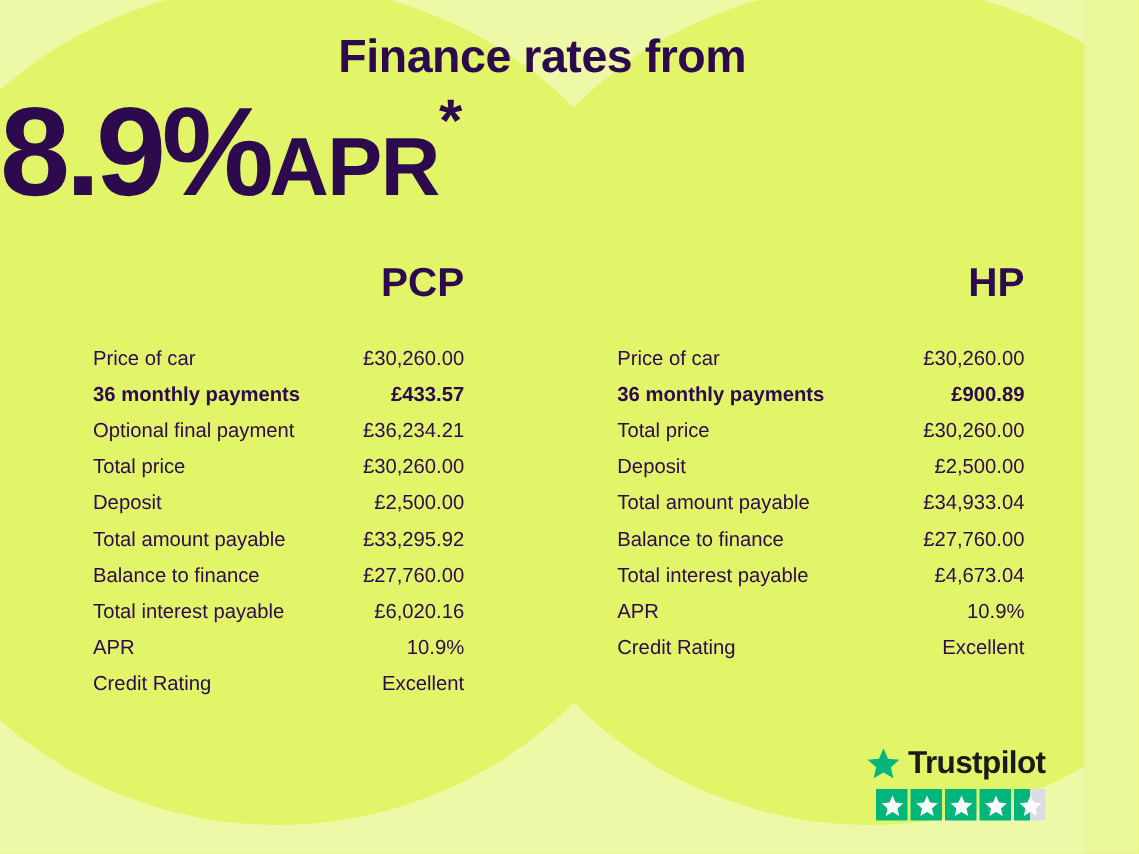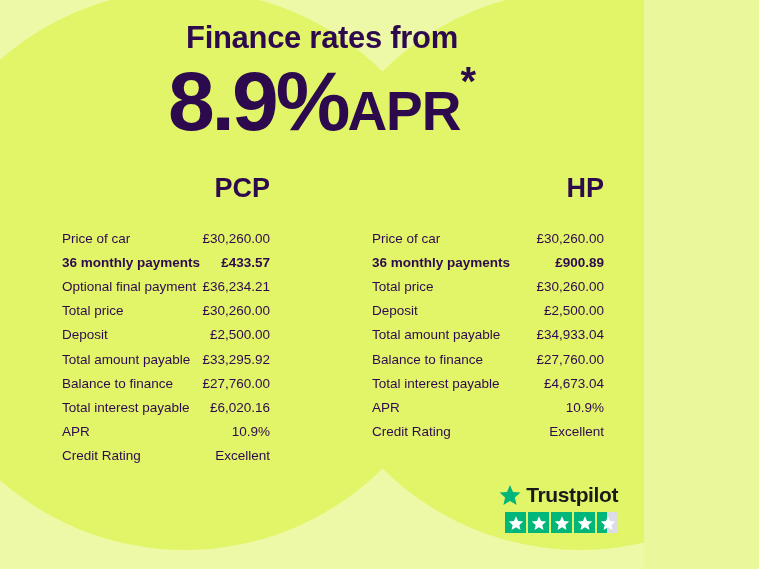--- a/index.html
+++ b/index.html
@@ -8,21 +8,21 @@
   }
   body {
     width: 759px;
     height: 569px;
     font-family: "Liberation Sans", sans-serif;
     background: #eaf79a;
     overflow: hidden;
   }
   .stage {
     position: relative;
-    width: 644px;
+    width: 723px;
     height: 569px;
     background: #eef9a8;
     overflow: hidden;
   }
   
   .blob {
     position: absolute;
     border-radius: 50%;
     background: #e2f569;
   }
@@ -47,21 +47,20 @@
   .headline {
     text-align: center;
     color: #2d0a4e;
     font-size: 31px;
     font-weight: bold;
     letter-spacing: -0.3px;
     padding-top: 22px;
     line-height: 1;
   }
   .bigrate {
-    text-align: center;
     color: #2d0a4e;
     line-height: 1;
     margin-top: 6px;
     white-space: nowrap;
   }
   .bigrate .num {
     font-size: 84px;
     font-weight: bold;
     letter-spacing: -3px;
   }
@@ -111,21 +110,21 @@
     bottom: 22px;
     width: 420px;
     color: #2d0a4e;
     font-size: 8.6px;
     line-height: 1.45;
     z-index: 4;
   }
   .trustpilot {
     position: absolute;
     right: 26px;
-    bottom: 36px;
+    bottom: 22px;
     z-index: 4;
     text-align: right;
   }
   .tp-head {
     display: flex;
     align-items: center;
     justify-content: flex-end;
     gap: 5px;
     color: #1a1a1a;
     font-size: 21px;

